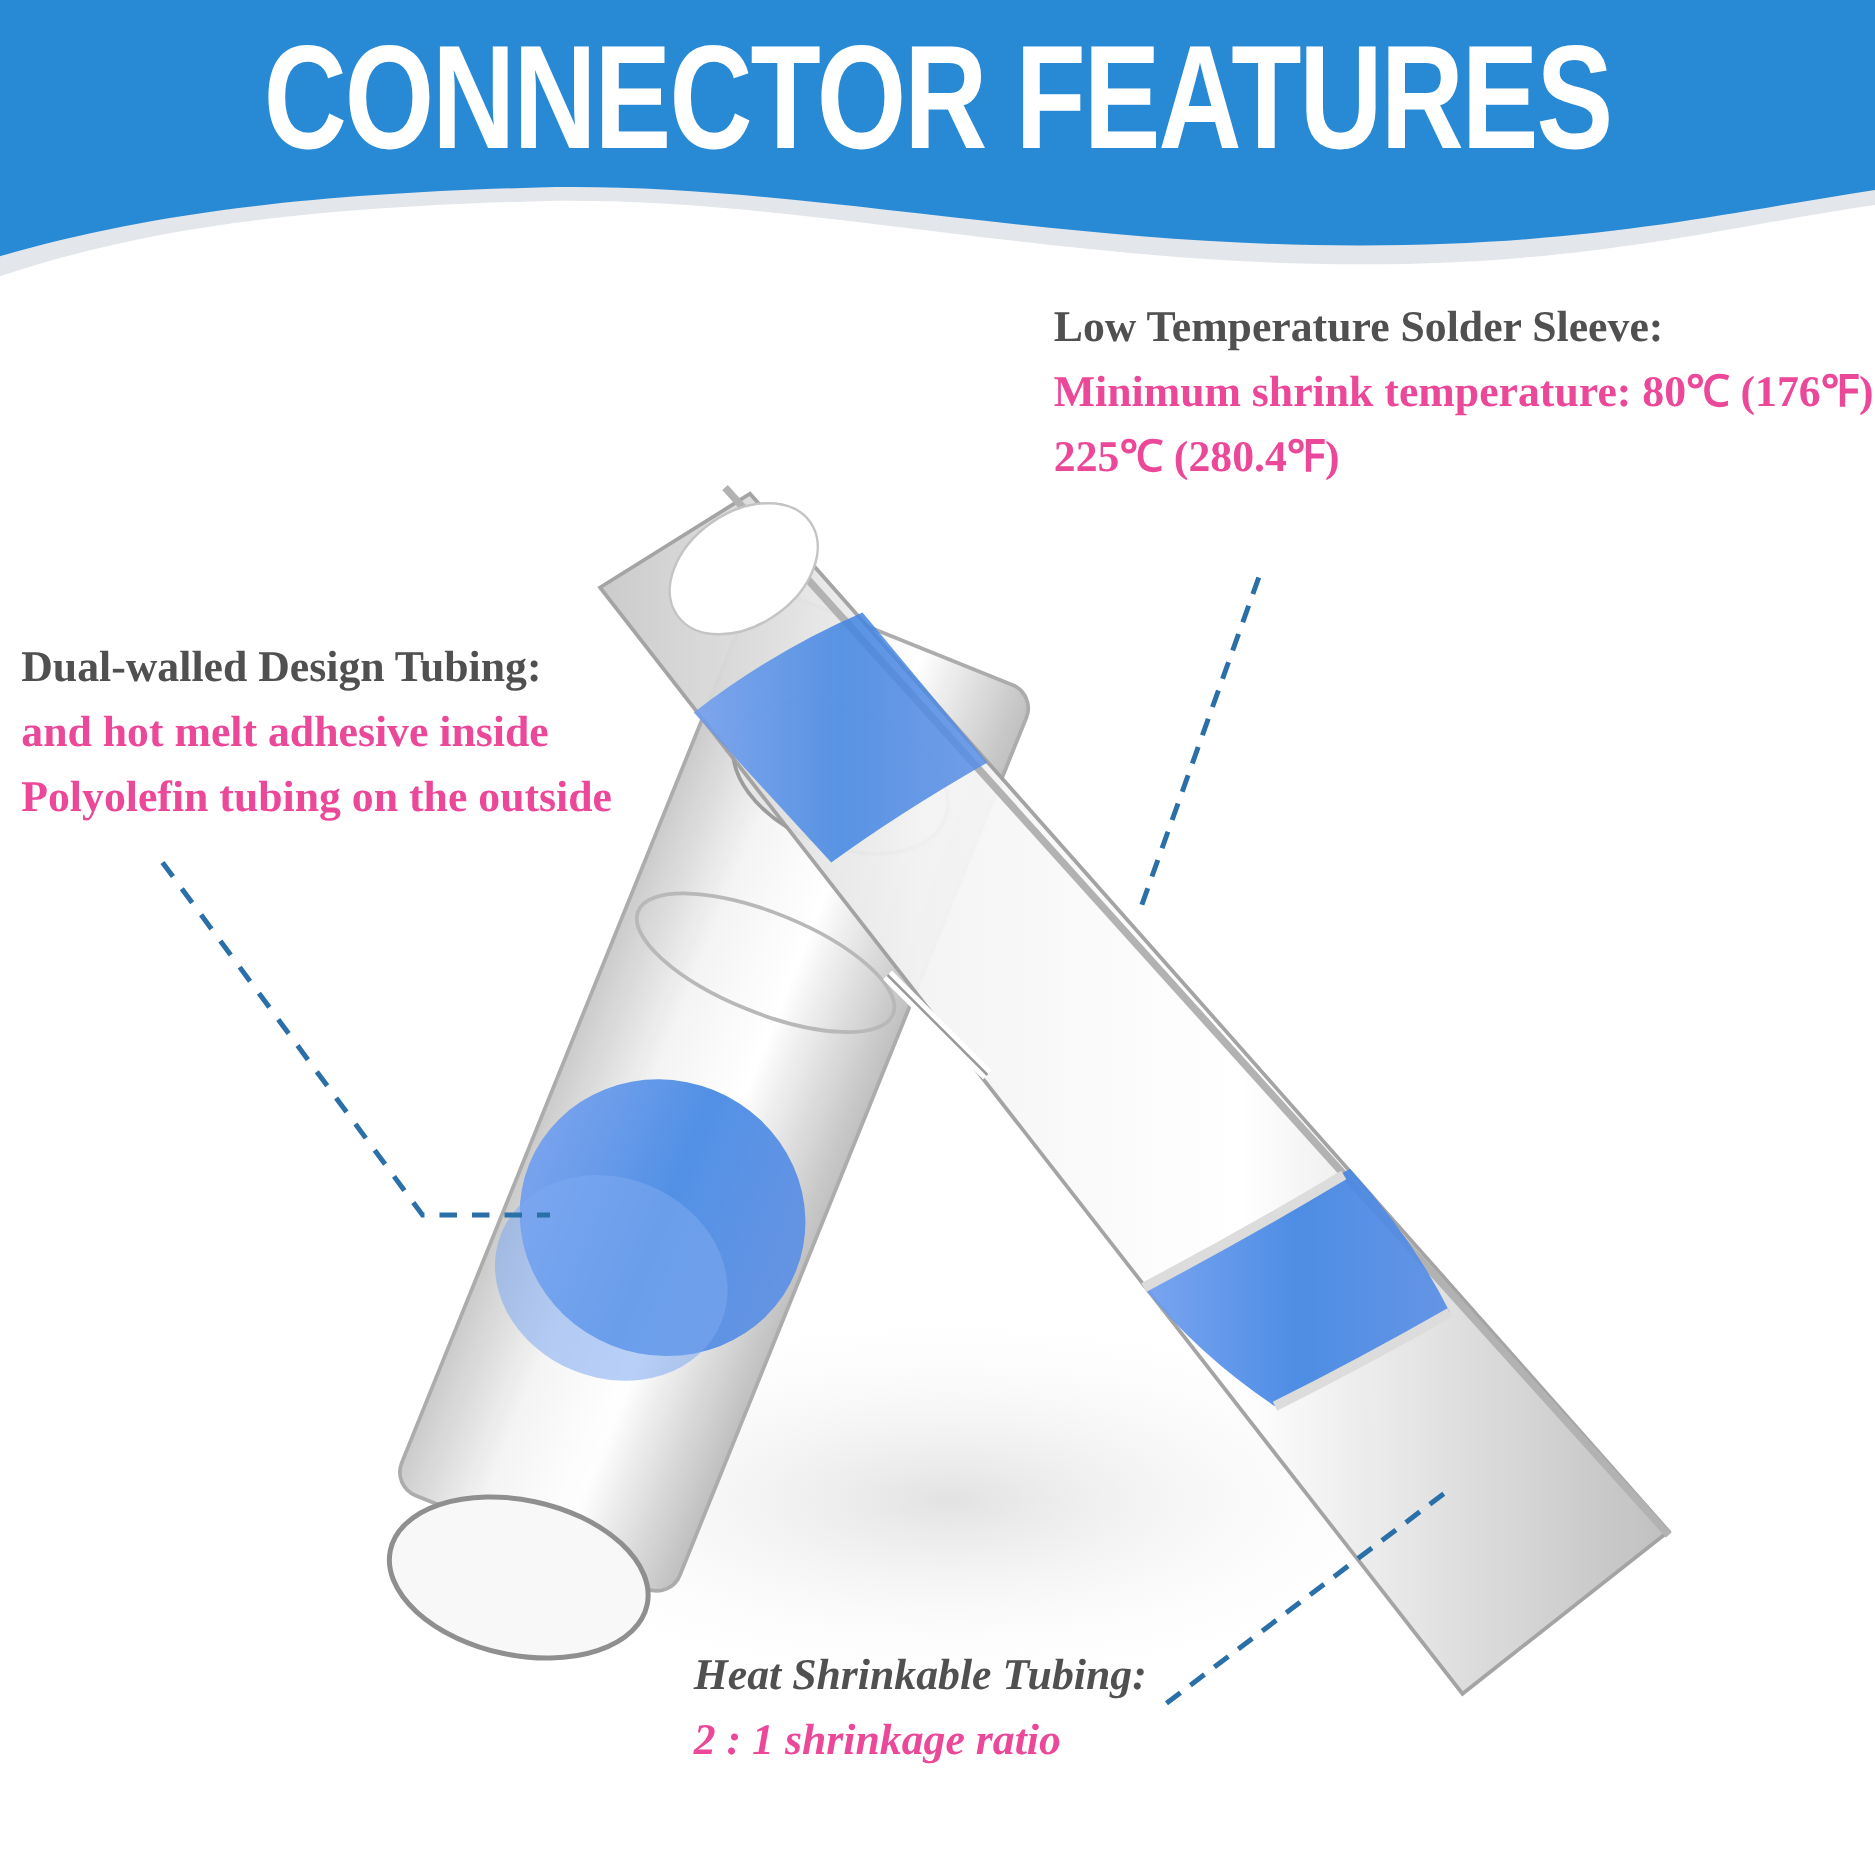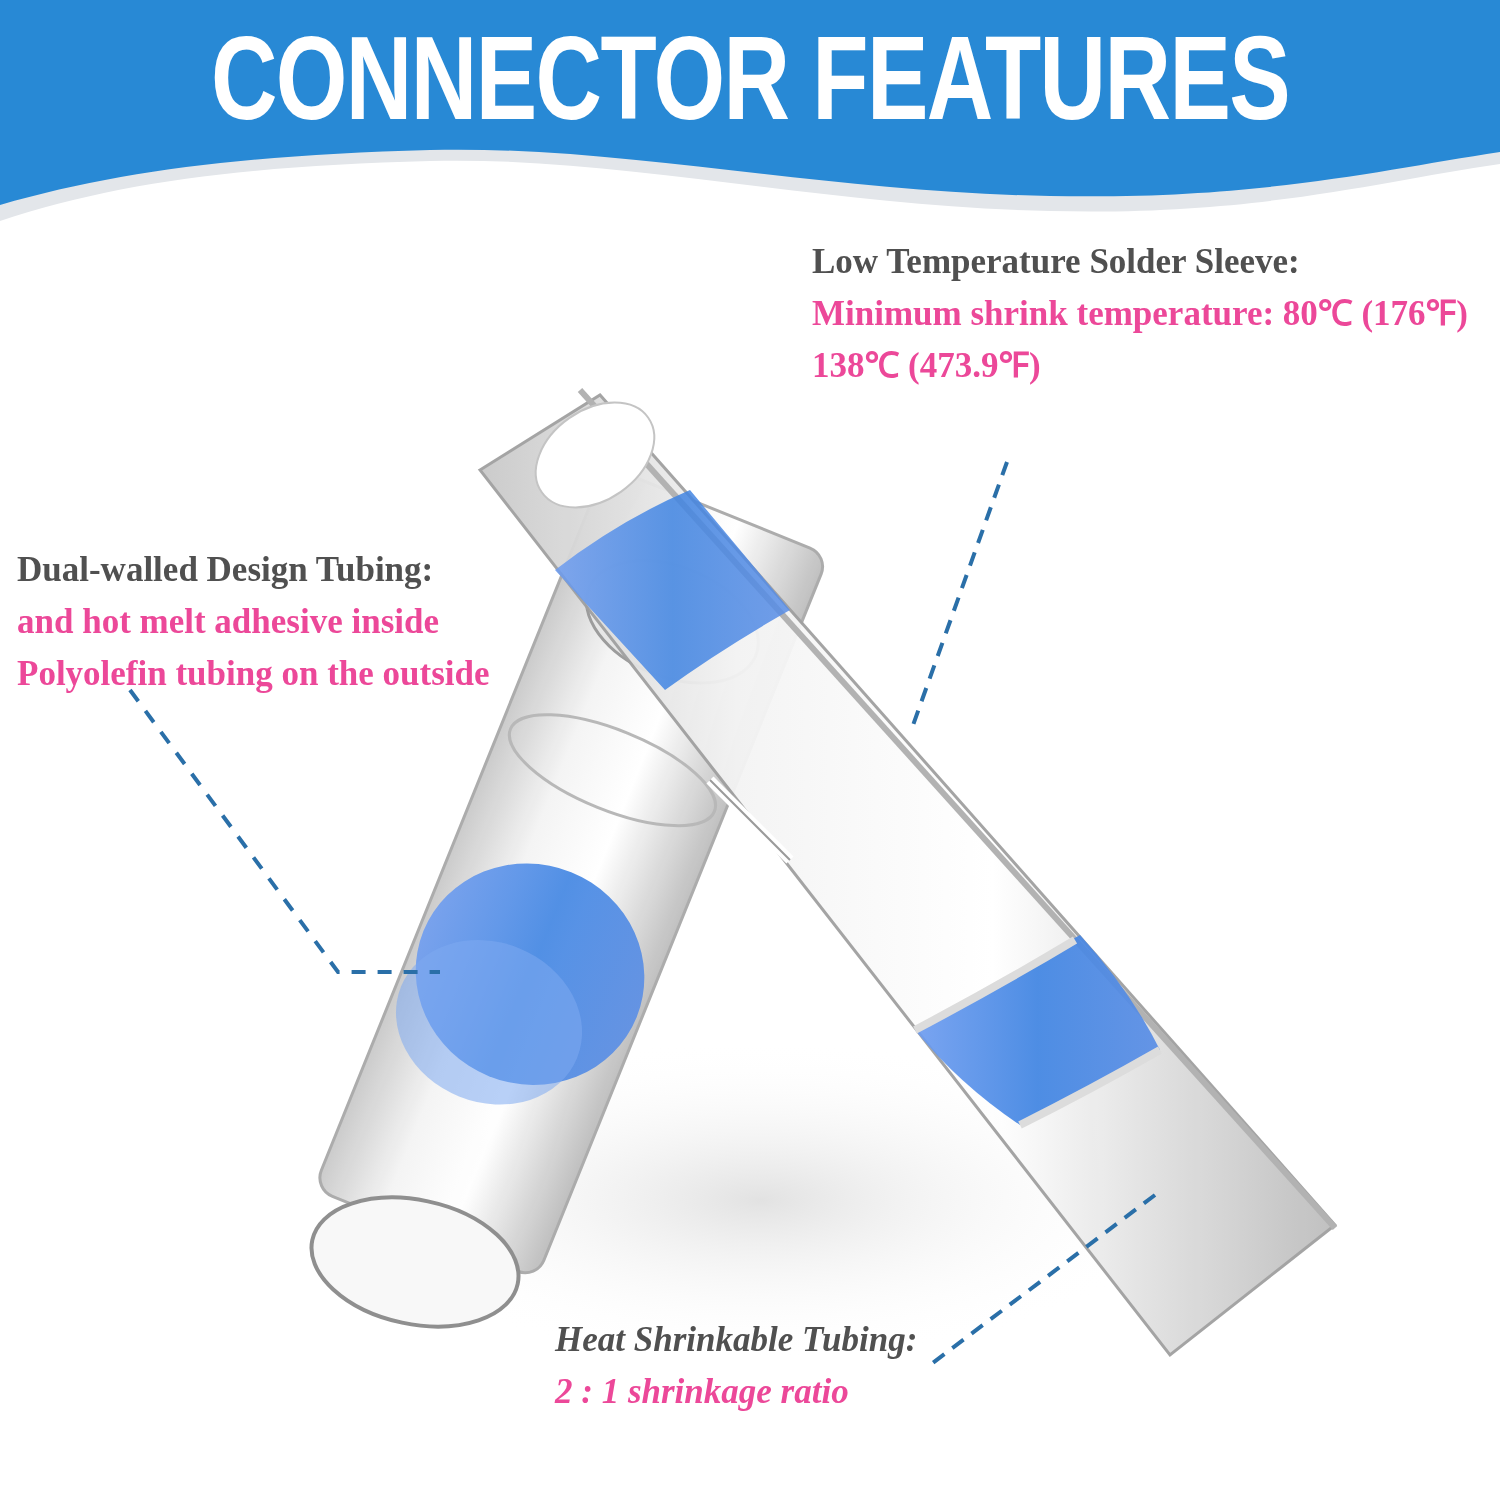--- a/index.html
+++ b/index.html
@@ -5,22 +5,22 @@
   html, body { margin:0; padding:0; }
   body { width:1500px; height:1500px; position:relative; overflow:hidden; background:#ffffff; font-family:"DejaVu Serif", serif; }
   .banner { position:absolute; left:0; top:0; width:1200px; height:230px; }
   .banner-title { position:absolute; left:0; top:18px; width:1500px; text-align:center; color:#ffffff;
     font-family:"Liberation Sans", sans-serif; font-weight:bold; font-size:118px; letter-spacing:-2px;
     transform:scaleX(0.78); transform-origin:center; line-height:120px; }
   .tubes { position:absolute; left:0; top:0; width:1500px; height:1500px; }
   .callout { position:absolute; color:#4a4a4a; font-family:"Liberation Serif", serif; font-size:35px; line-height:52px; white-space:nowrap; }
   .callout .head { font-weight:bold; color:#505050; }
   .callout .line { font-weight:bold; color:#ec4899; }
-  #callout-solder { left:812px; top:236px; }
-  #callout-dual { left:17px; top:544px; }
+  #callout-solder { left:843px; top:236px; }
+  #callout-dual { left:17px; top:508px; }
   #callout-heat { left:555px; top:1314px;font-style:italic; }
 </style>
 </head>
 <body>
 
 <div class="banner">
   <svg width="1500" height="230" viewBox="0 0 1500 230">
     <path d="M0,0 H1500 V158 C1380,175 1260,210 1050,205 C820,200 620,150 430,155 C250,160 120,175 0,215 Z" fill="#e3e6ea" transform="translate(0,6)"></path>
     <path d="M0,0 H1500 V152 C1380,170 1260,200 1050,196 C820,192 620,145 430,150 C250,155 120,170 0,205 Z" fill="#2889d5"></path>
   </svg>
@@ -76,21 +76,21 @@
   </g>
 
   <path d="M1007,462 L912,728" stroke="#2a6fa8" stroke-width="4" stroke-dasharray="14,10" fill="none"></path>
   <path d="M130,690 L338,972 L440,972" stroke="#2a6fa8" stroke-width="4" stroke-dasharray="14,12" fill="none"></path>
   <path d="M1155,1195 L930,1365" stroke="#2a6fa8" stroke-width="4" stroke-dasharray="14,10" fill="none"></path>
 </svg>
 
 <div class="callout" id="callout-solder">
   <div class="head">Low Temperature Solder Sleeve:</div>
   <div class="line">Minimum shrink temperature: 80℃ (176℉)</div>
-  <div class="line">138℃ (473.9℉)</div>
+  <div class="line">225℃ (280.4℉)</div>
 </div>
 
 <div class="callout" id="callout-dual">
   <div class="head">Dual-walled Design Tubing:</div>
   <div class="line">and hot melt adhesive inside</div>
   <div class="line">Polyolefin tubing on the outside</div>
 </div>
 
 <div class="callout" id="callout-heat">
   <div class="head">Heat Shrinkable Tubing:</div>

